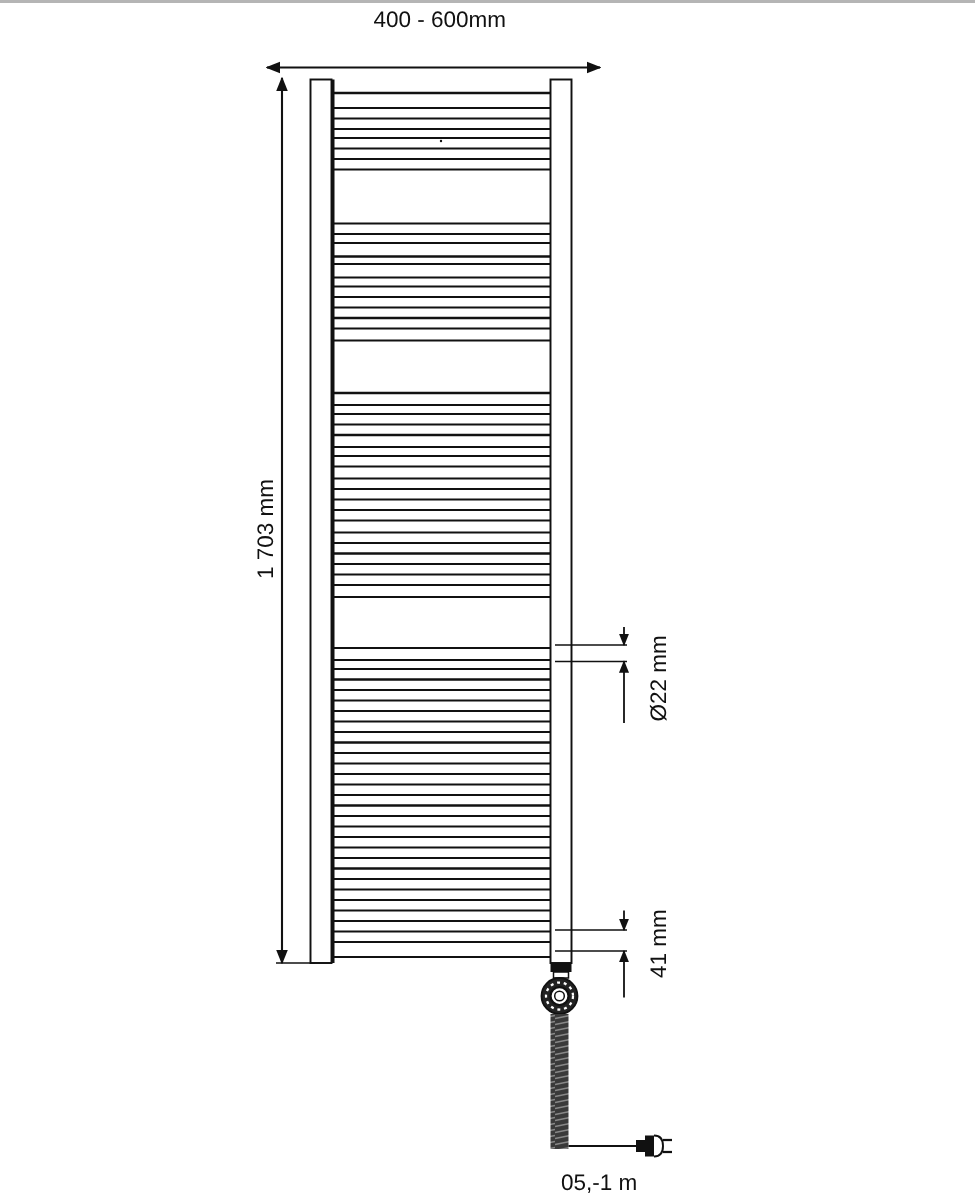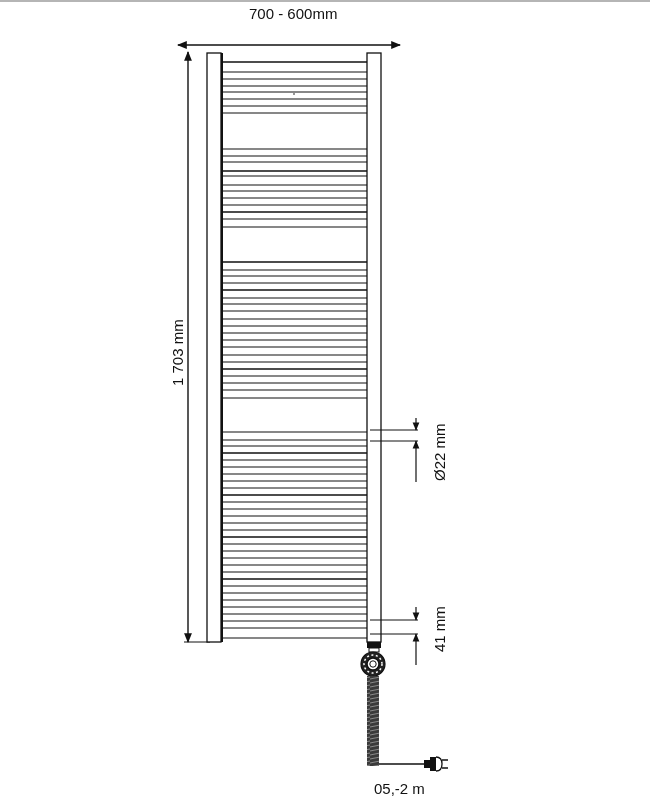--- a/index.html
+++ b/index.html
@@ -164,17 +164,17 @@
   </g>
 
   <g>
     <path d="M424,760 L430,760 L430,757 L436,757 L436,771 L430,771 L430,768 L424,768 Z" fill="#111"></path>
     <path d="M436,757 Q442,757 442,764 Q442,771 436,771" fill="none" stroke="#111" stroke-width="1.3"></path>
     <line x1="442" y1="760" x2="448" y2="760" stroke="#111" stroke-width="1.5"></line>
     <line x1="442" y1="768" x2="448" y2="768" stroke="#111" stroke-width="1.5"></line>
   </g>
 </svg>
 
-<div class="label width-dim">700 - 600mm</div>
+<div class="label width-dim">400 - 600mm</div>
 <div class="label height-dim">1 703 mm</div>
 <div class="label tube-dim">Ø22 mm</div>
 <div class="label offset-dim">41 mm</div>
-<div class="label cable-dim">05,-2 m</div>
+<div class="label cable-dim">05,-1 m</div>
 
 </body></html>

